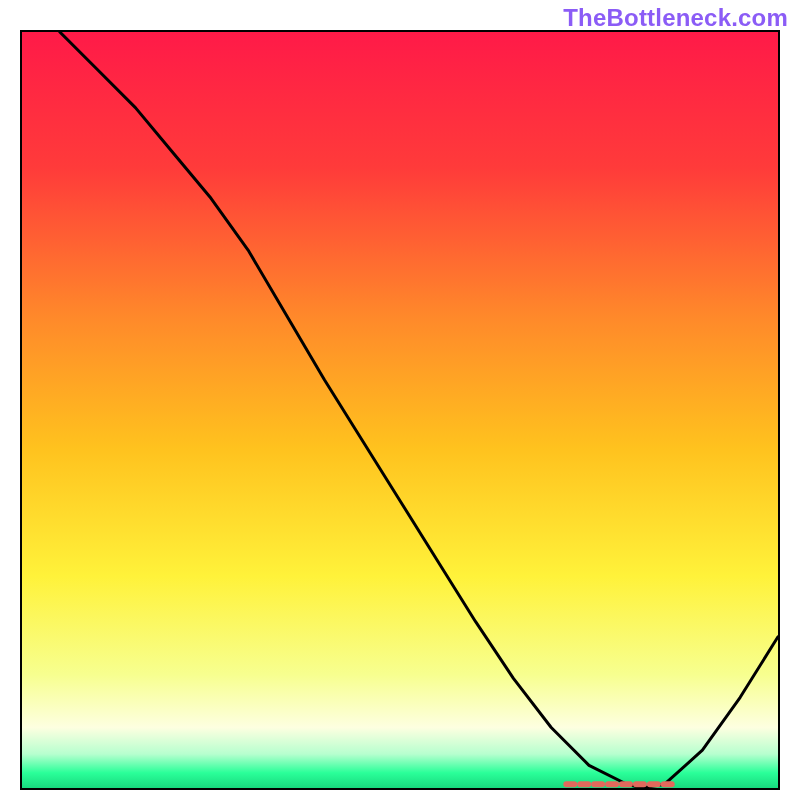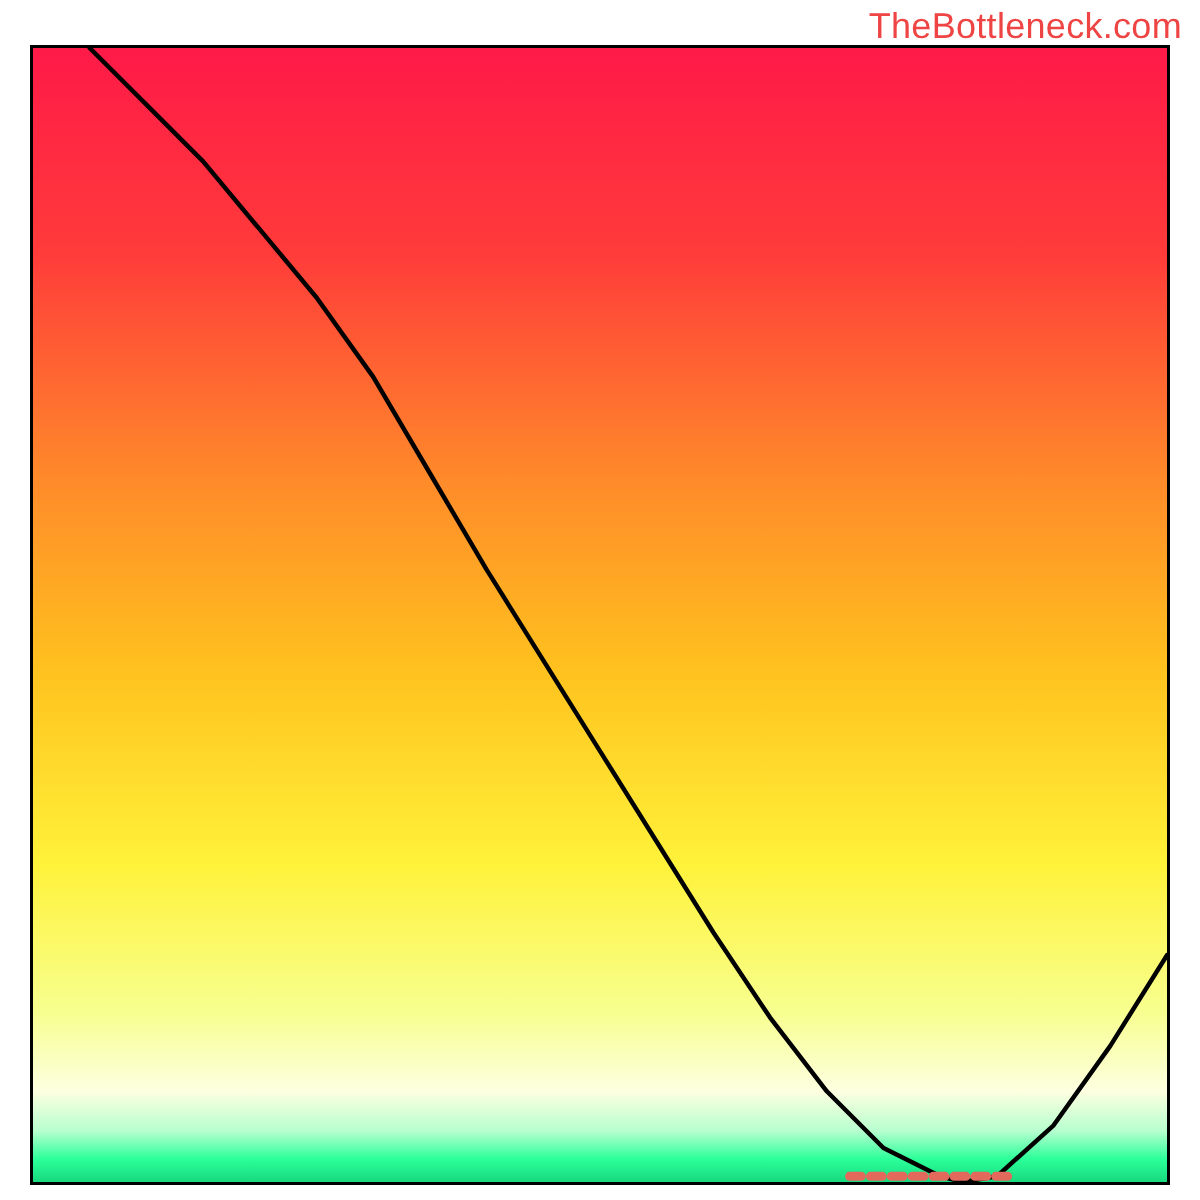--- a/index.html
+++ b/index.html
@@ -14,22 +14,22 @@
   .wrap {
     position: relative;
     width: 800px;
     height: 800px;
   }
   .watermark {
     position: absolute;
     top: 4px;
     right: 12px;
     font-size: 24px;
-    font-weight: 400;
-    color: #ef4444;
+    font-weight: 700;
+    color: #8b5cf6;
     letter-spacing: 0.2px;
     user-select: none;
   }
   .plot {
     position: absolute;
     left: 20px;
     top: 30px;
     width: 760px;
     height: 760px;
     box-sizing: border-box;

